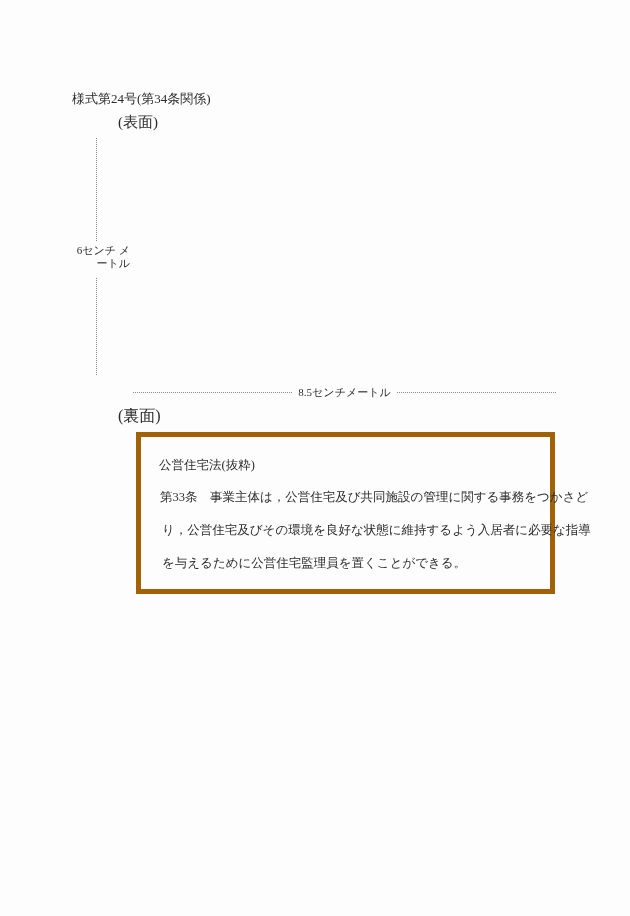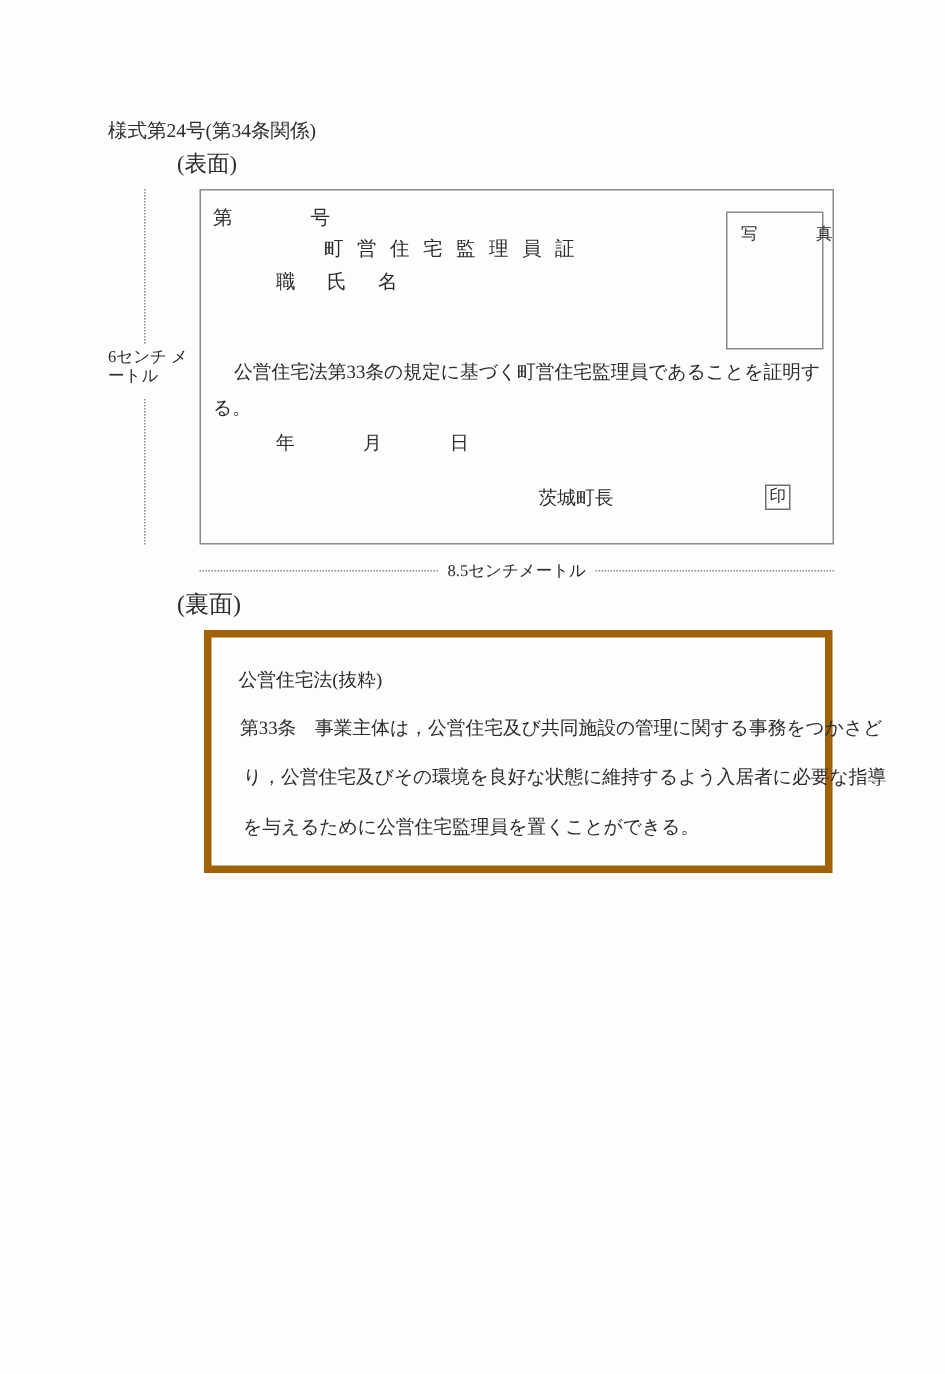--- a/index.html
+++ b/index.html
@@ -15,20 +15,21 @@
     background: #fdfdfd;
     font-family: "Liberation Serif", "DejaVu Serif", serif;
     color: #2b2b2b;
     overflow: hidden;
     -webkit-font-smoothing: antialiased;
   }
 
   .page {
     position: absolute;
     inset: 0;
+    margin-top: 12px;
   }
 
   
   .txt {
     position: absolute;
     white-space: pre;
     line-height: 1;
   }
 
   
@@ -140,21 +141,21 @@
   #dim-vertical-top { top: 126px; height: 103px; }
   #dim-vertical-bottom { top: 266px; height: 97px; }
 
   #dim-vertical-label {
     position: absolute;
     left: 72px;
     top: 232px;
     width: 58px;
     font-size: 11px;
     line-height: 13px;
-    text-align: left;
+    text-align: right;
     letter-spacing: 0px;
   }
 
   #dim-horizontal {
     position: absolute;
     left: 133px;
     top: 373px;
     width: 423px;
     height: 14px;
     display: flex;
@@ -201,36 +202,20 @@
 <div class="page">
 
   <div class="txt" id="form-no">様式第24号(第34条関係)</div>
   <div class="txt" id="face-label">(表面)</div>
 
   <div id="dim-vertical-top"></div>
   <div id="dim-vertical-bottom"></div>
   <div id="dim-vertical-label">6センチ
 メートル</div>
 
-  <div id="front-card">
-    <div class="txt" id="card-number">第　　　　号</div>
-    <div class="txt" id="card-title">町営住宅監理員証</div>
-    <div class="txt" id="card-post-name">職　氏　名</div>
-
-    <div id="photo-box">
-      <div class="txt" id="photo-label">写　真</div>
-    </div>
-
-    <div class="txt" id="card-body-1">公営住宅法第33条の規定に基づく町営住宅監理員であることを証明す</div>
-    <div class="txt" id="card-body-2">る。</div>
-    <div class="txt" id="card-date">年　　　月　　　日</div>
-
-    <div class="txt" id="card-issuer">茨城町長</div>
-    <div id="seal-box">印</div>
-  </div>
 
   <div id="dim-horizontal">
     <div class="lead"></div>
     <div id="dim-horizontal-label">8.5センチメートル</div>
     <div class="lead"></div>
   </div>
 
   <div class="txt" id="back-label">(裏面)</div>
 
   <div id="back-card">

